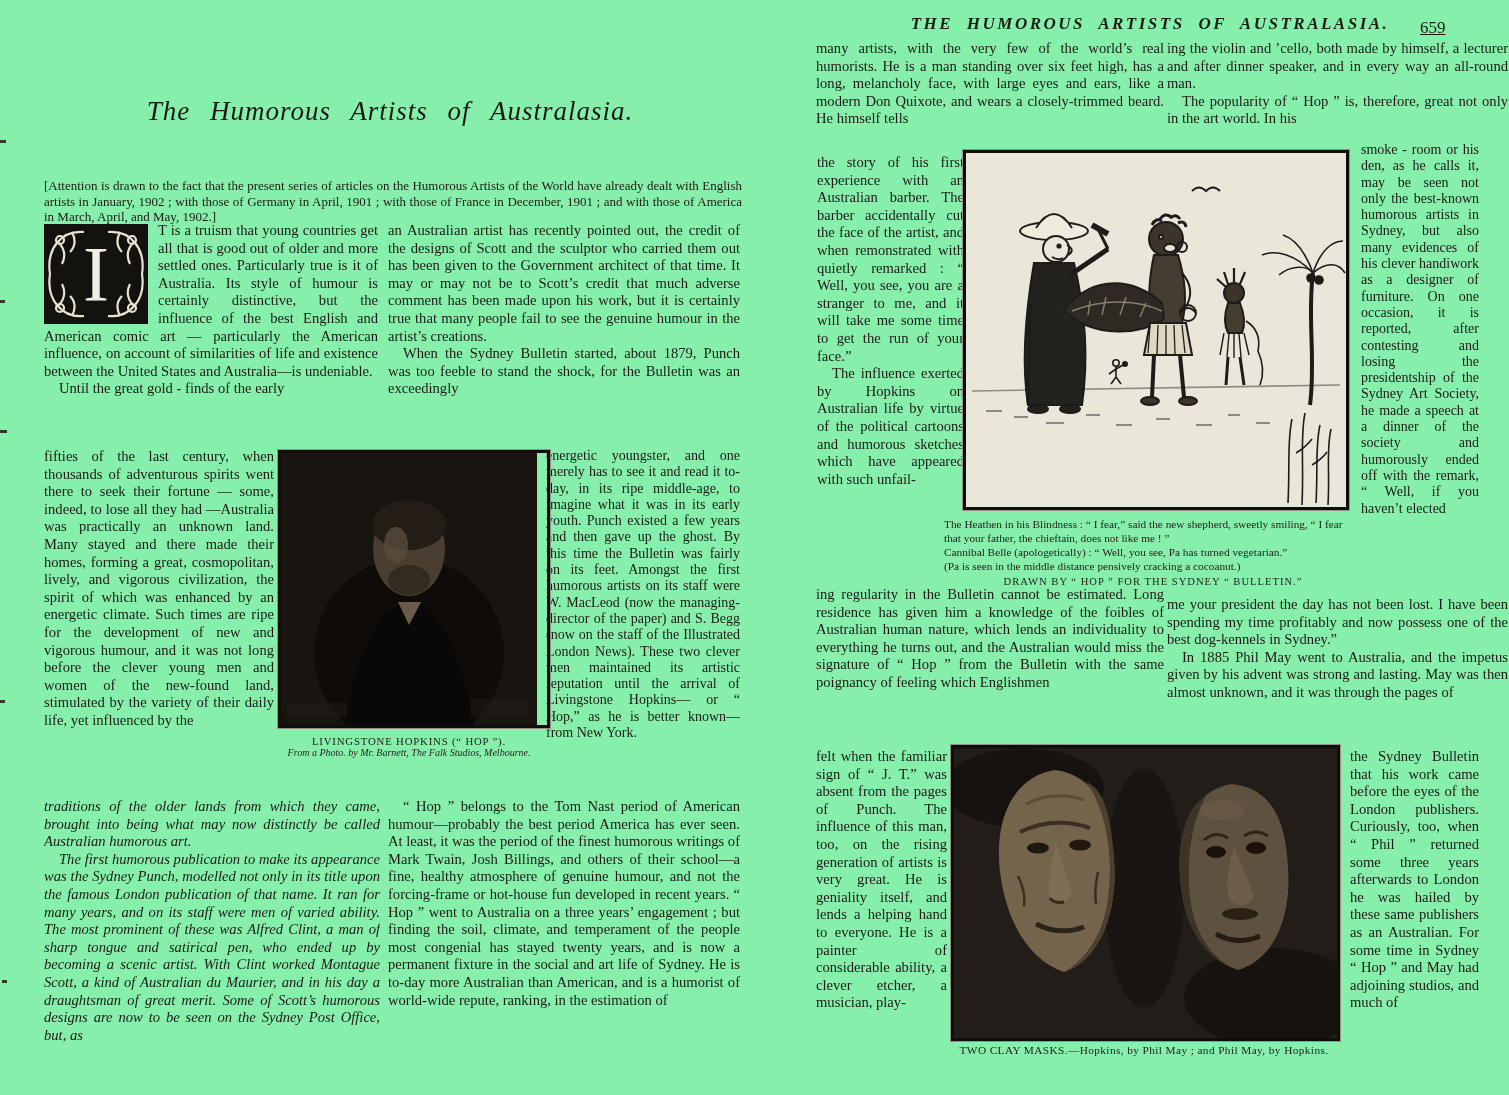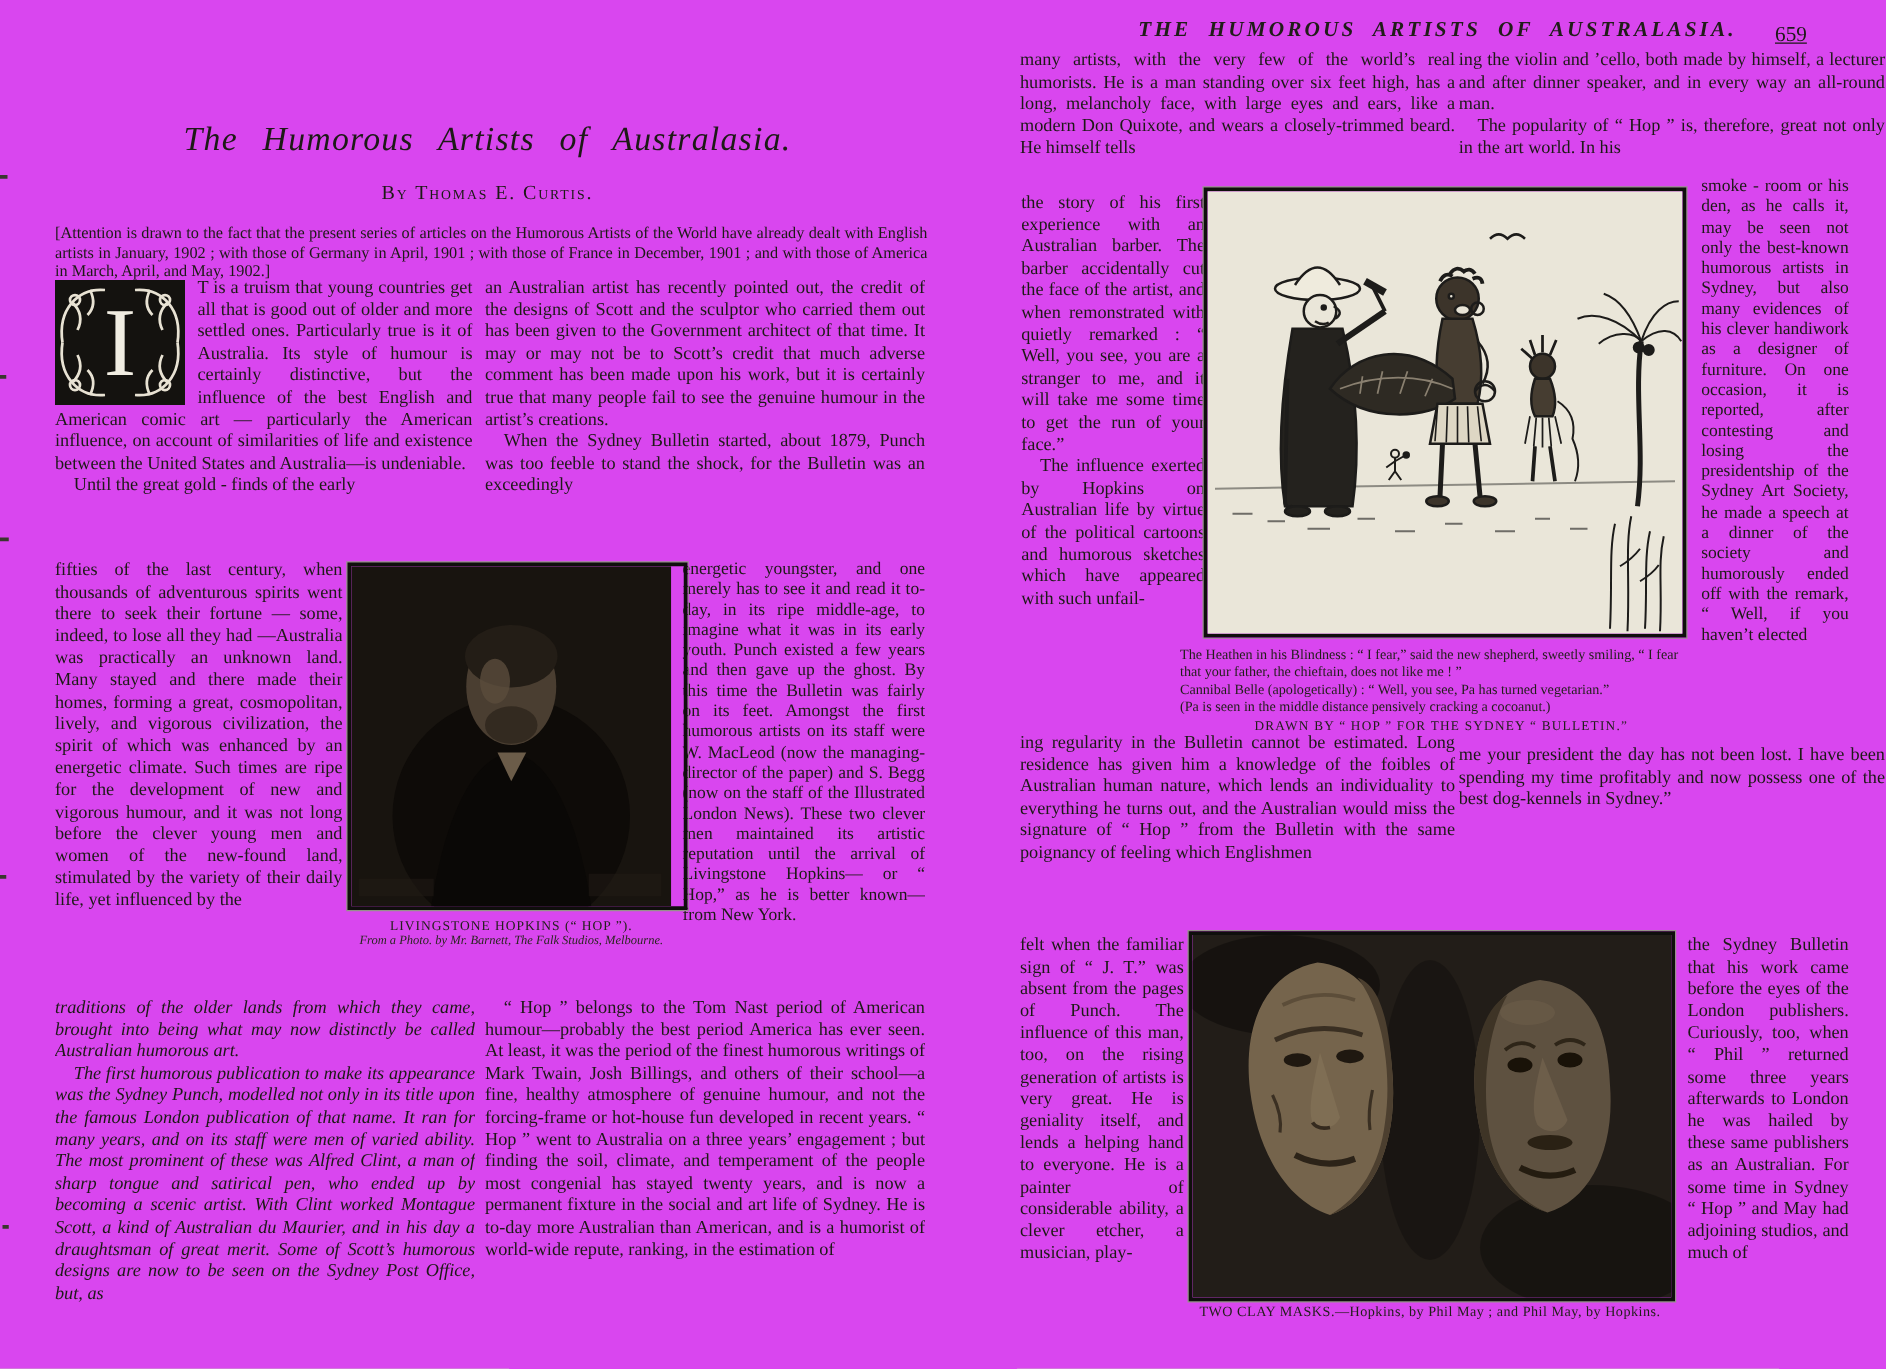--- a/index.html
+++ b/index.html
@@ -1,18 +1,18 @@
 <!DOCTYPE html>
 <html><head>
 <meta charset="utf-8">
 <style>
   html,body { margin:0; padding:0; background:#c9c5bd; }
   .sheet {
     position:relative; width:1509px; height:1095px;
-    background:#d946ef; overflow:hidden;
+    background:#86efac; overflow:hidden;
     font-family:"Liberation Serif","DejaVu Serif",serif;
     color:#1d1a16;
   }
   
   .running-title {
     position:absolute; left:900px; top:14px; width:500px;
     text-align:center; font-style:italic; font-weight:bold;
     font-size:17px; letter-spacing:2.5px; word-spacing:7px; color:#201d18;
   }
   .page-number { position:absolute; left:1420px; top:18px; font-size:17px;text-decoration:underline; }
@@ -95,21 +95,20 @@
   <div class="speck" style="left:0;top:140px;width:6px;height:3px;"></div>
   <div class="speck" style="left:0;top:300px;width:5px;height:3px;"></div>
   <div class="speck" style="left:0;top:430px;width:7px;height:3px;"></div>
   <div class="speck" style="left:0;top:700px;width:5px;height:3px;"></div>
   <div class="speck" style="left:2px;top:980px;width:5px;height:3px;"></div>
 
   <div class="running-title">THE HUMOROUS ARTISTS OF AUSTRALASIA.</div>
   <div class="page-number">659</div>
 
   <div class="article-title">The Humorous Artists of Australasia.</div>
-  <div class="byline">By Thomas E. Curtis.</div>
   <div class="editorial-note">[Attention is drawn to the fact that the present series of articles on the Humorous Artists of the World have already dealt with English artists in January, 1902 ; with those of Germany in April, 1901 ; with those of France in December, 1901 ; and with those of America in March, April, and May, 1902.]</div>
 
   <div class="seg l-c1-s1">
     <div class="dropcap-box">
       <svg width="104" height="100" viewBox="0 0 104 100">
         <g fill="none" stroke="#e8e2d3" stroke-width="2.2">
           <path d="M6,50 C2,24 18,6 40,8 M6,50 C2,76 18,94 40,92"></path>
           <path d="M98,50 C102,24 86,6 64,8 M98,50 C102,76 86,94 64,92"></path>
           <path d="M14,18 q10,10 4,22 M14,82 q10,-10 4,-22 M90,18 q-10,10 -4,22 M90,82 q-10,-10 -4,-22"></path>
           <circle cx="16" cy="16" r="4"></circle>
@@ -189,20 +188,21 @@
     <p>ing the violin and ’cello, both made by himself, a lecturer and after dinner speaker, and in every way an all-round man.</p>
     <p class="indent">The popularity of “ Hop ” is, therefore, great not only in the art world.  In his</p>
   </div>
 
   <div class="seg r-c2-s2 tight">
     <p>smoke - room or his den, as he calls it, may be seen not only the best-known humorous artists in Sydney, but also many evidences of his clever handiwork as a designer of furniture.  On one occasion, it is reported, after contesting and losing the presidentship of the Sydney Art Society, he made a speech at a dinner of the society and humorously ended off with the remark, “ Well, if you haven’t elected</p>
   </div>
 
   <div class="seg r-c2-s3">
     <p>me your president the day has not been lost.  I have been spending my time profitably and now possess one of the best dog-kennels in Sydney.”</p>
+    <p class="indent">In 1885 Phil May went to Australia, and the impetus given by his advent was strong and lasting.  May was then almost unknown, and it was through the pages of</p>
   </div>
 
   <div class="seg r-c2-s4">
     <p>the Sydney Bulletin that his work came before the eyes of the London publishers.  Curiously, too, when “ Phil ” returned some three years afterwards to London he was hailed by these same publishers as an Australian. For some time in Sydney “ Hop ” and May had adjoining studios, and much of</p>
   </div>
 
   <div class="figure" style="left:963px;top:150px;">
     <span class="photo-frame">
       <svg width="380" height="354" viewBox="0 0 380 354">
         <rect width="380" height="354" fill="#eae6d9"></rect>

